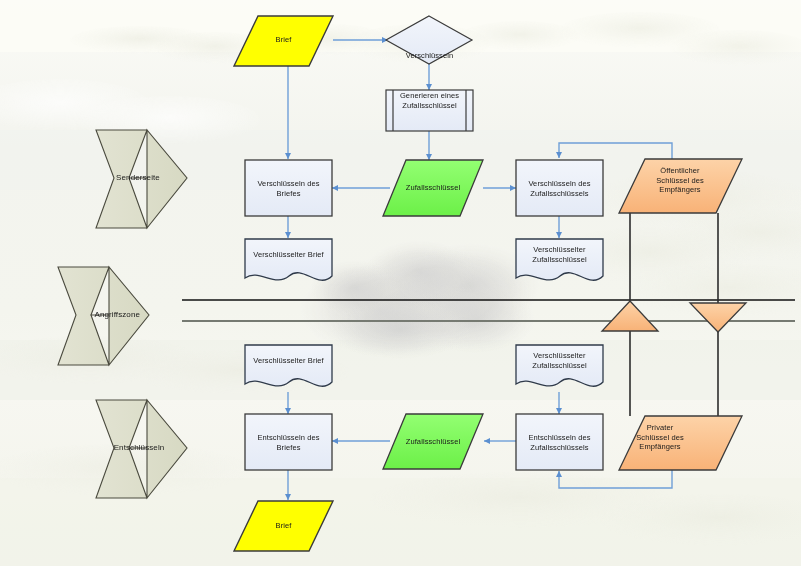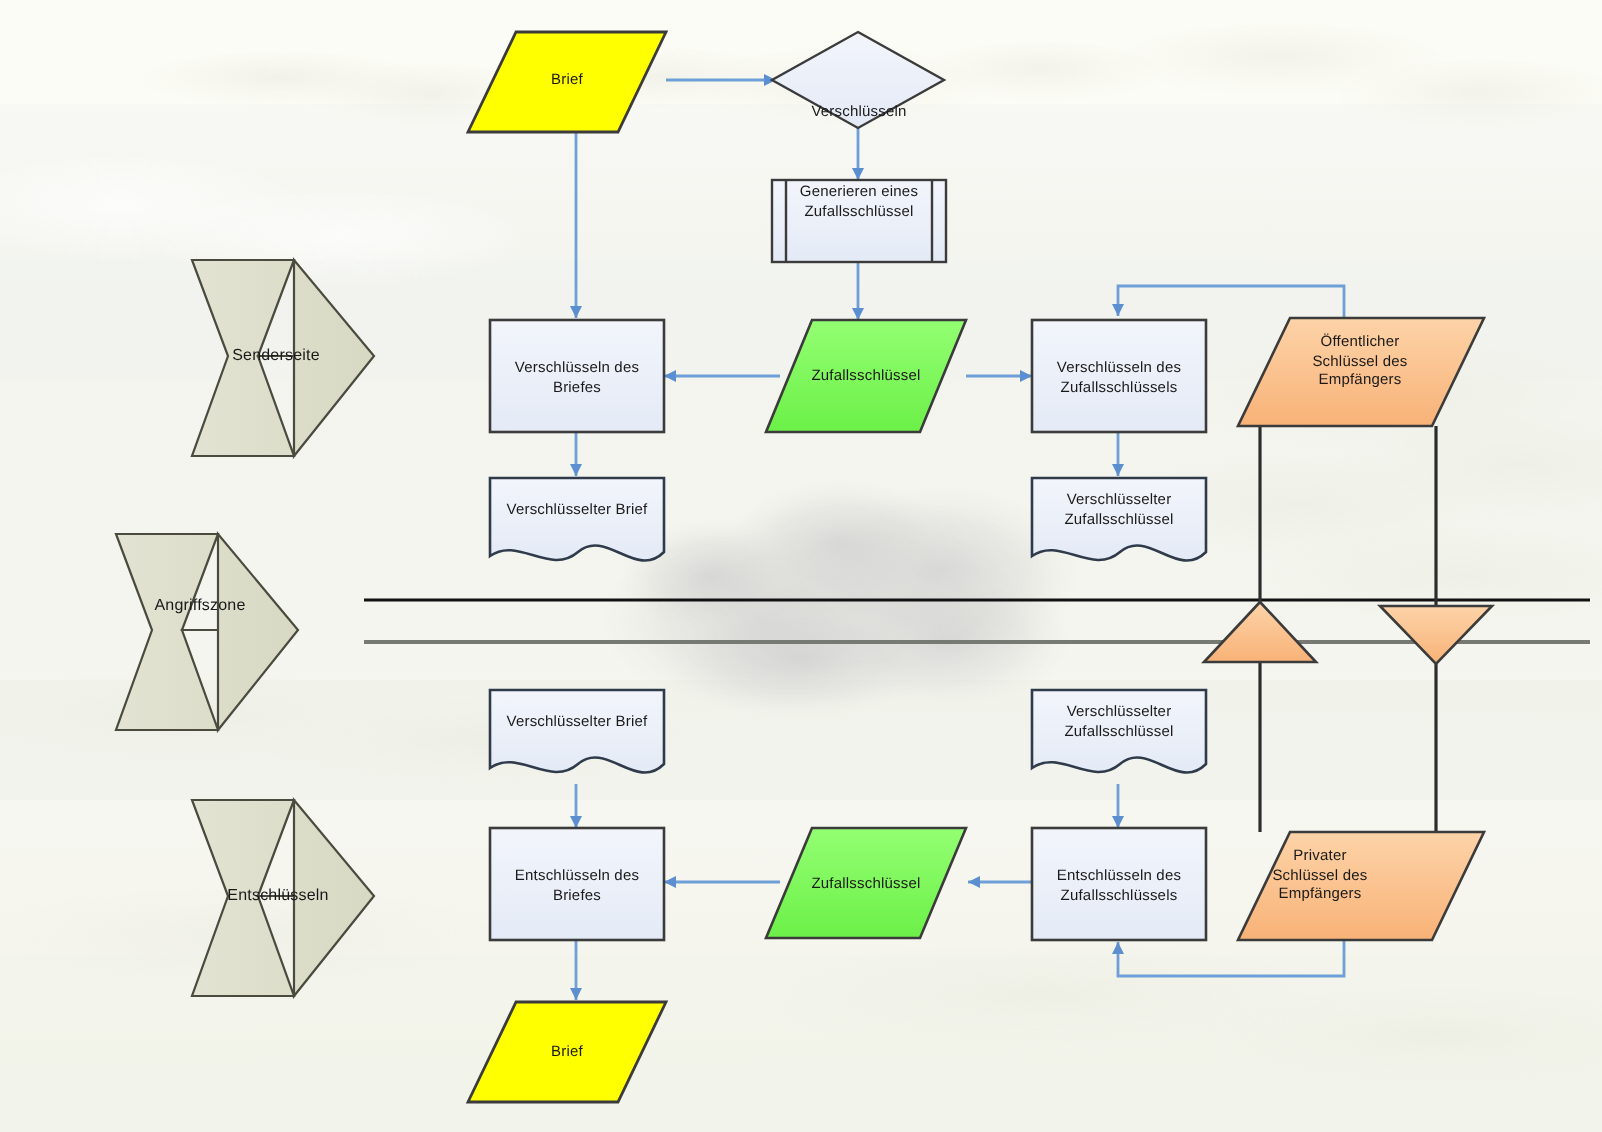--- a/index.html
+++ b/index.html
@@ -248,16 +248,16 @@
 Briefes</div>
   <div class="lbl" style="left:383px;top:437px;width:100px;">Zufallsschlüssel</div>
   <div class="lbl" style="left:516px;top:433px;width:87px;">Entschlüsseln des
 Zufallsschlüssels</div>
   <div class="lbl" style="left:612px;top:423px;width:96px;">Privater
 Schlüssel des
 Empfängers</div>
   <div class="lbl" style="left:234px;top:521px;width:99px;">Brief</div>
 
   <div class="lbl lbl-band" style="left:98px;top:173px;width:80px;">Senderseite</div>
-  <div class="lbl lbl-band" style="left:60px;top:298px;width:80px;">Angriffszone</div>
+  <div class="lbl lbl-band" style="left:60px;top:310px;width:80px;text-align:right;">Angriffszone</div>
   <div class="lbl lbl-band" style="left:96px;top:443px;width:86px;">Entschlüsseln</div>
 
 </div>
 
 </body></html>

